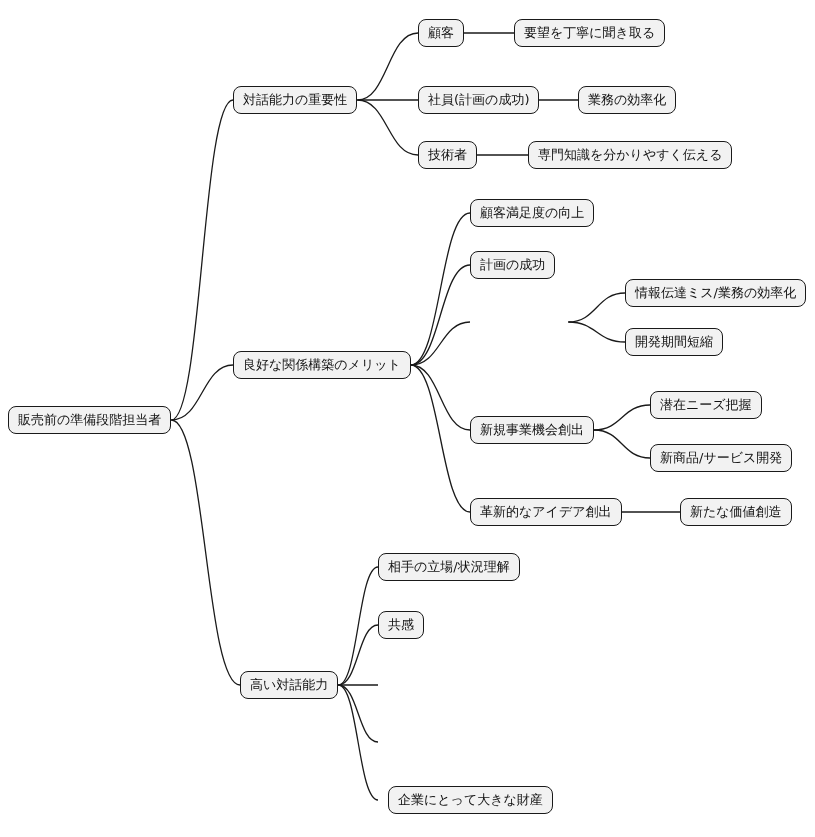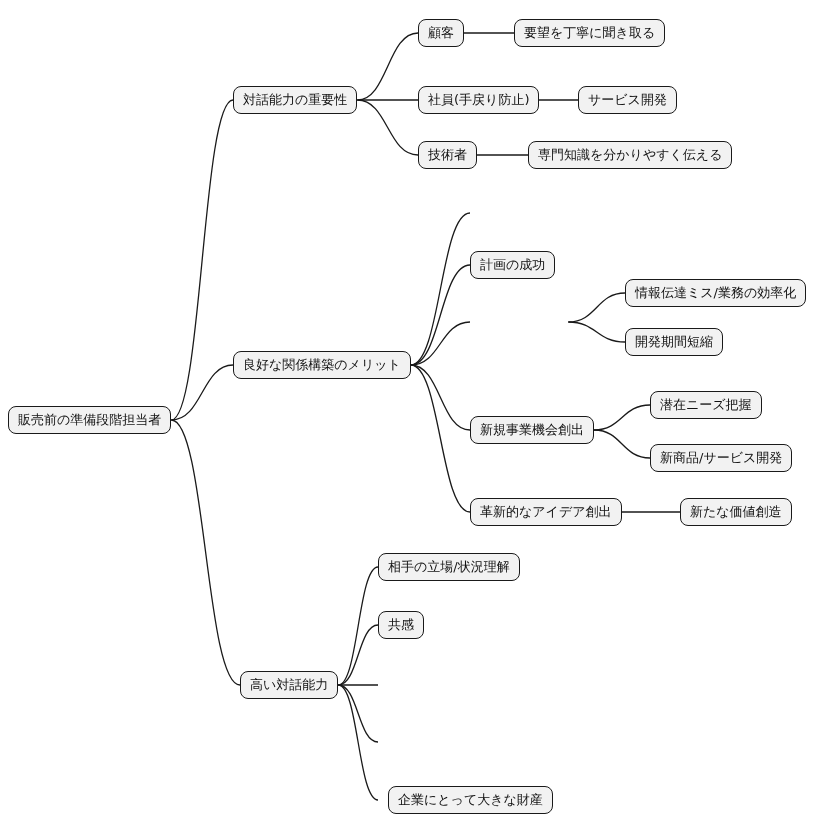--- a/index.html
+++ b/index.html
@@ -69,26 +69,27 @@
       <path d="M 338.3125 685 C 358.15625 685, 358.15625 685, 378 685" class="edge"></path>
       <path d="M 338.3125 685 C 358.15625 685, 358.15625 742, 378 742" class="edge"></path>
       <path d="M 338.3125 685 C 358.15625 685, 358.15625 800, 378 800" class="edge"></path>
     </svg>
 
   <div class="node" style="left:8px;   top:406px">販売前の準備段階担当者</div>
 
   <div class="node" style="left:233px; top:86px">対話能力の重要性</div>
   <div class="node" style="left:418px; top:19px">顧客</div>
   <div class="node" style="left:514px; top:19px">要望を丁寧に聞き取る</div>
-  <div class="node" style="left:418px; top:86px">社員(手戻り防止)</div>
-  <div class="node" style="left:578px; top:86px">サービス開発</div>
+  <div class="node" style="left:418px; top:86px">社員(計画の成功)</div>
+  <div class="node" style="left:578px; top:86px">業務の効率化</div>
   <div class="node" style="left:418px; top:141px">技術者</div>
   <div class="node" style="left:528px; top:141px">専門知識を分かりやすく伝える</div>
 
   <div class="node" style="left:233px; top:351px">良好な関係構築のメリット</div>
+  <div class="node" style="left:470px; top:199px">顧客満足度の向上</div>
   <div class="node" style="left:470px; top:251px">計画の成功</div>
   <div class="node" style="left:625px; top:279px">情報伝達ミス/業務の効率化</div>
   <div class="node" style="left:625px; top:328px">開発期間短縮</div>
   <div class="node" style="left:470px; top:416px">新規事業機会創出</div>
   <div class="node" style="left:650px; top:391px">潜在ニーズ把握</div>
   <div class="node" style="left:650px; top:444px">新商品/サービス開発</div>
   <div class="node" style="left:470px; top:498px">革新的なアイデア創出</div>
   <div class="node" style="left:680px; top:498px">新たな価値創造</div>
 
   <div class="node" style="left:240px; top:671px">高い対話能力</div>

